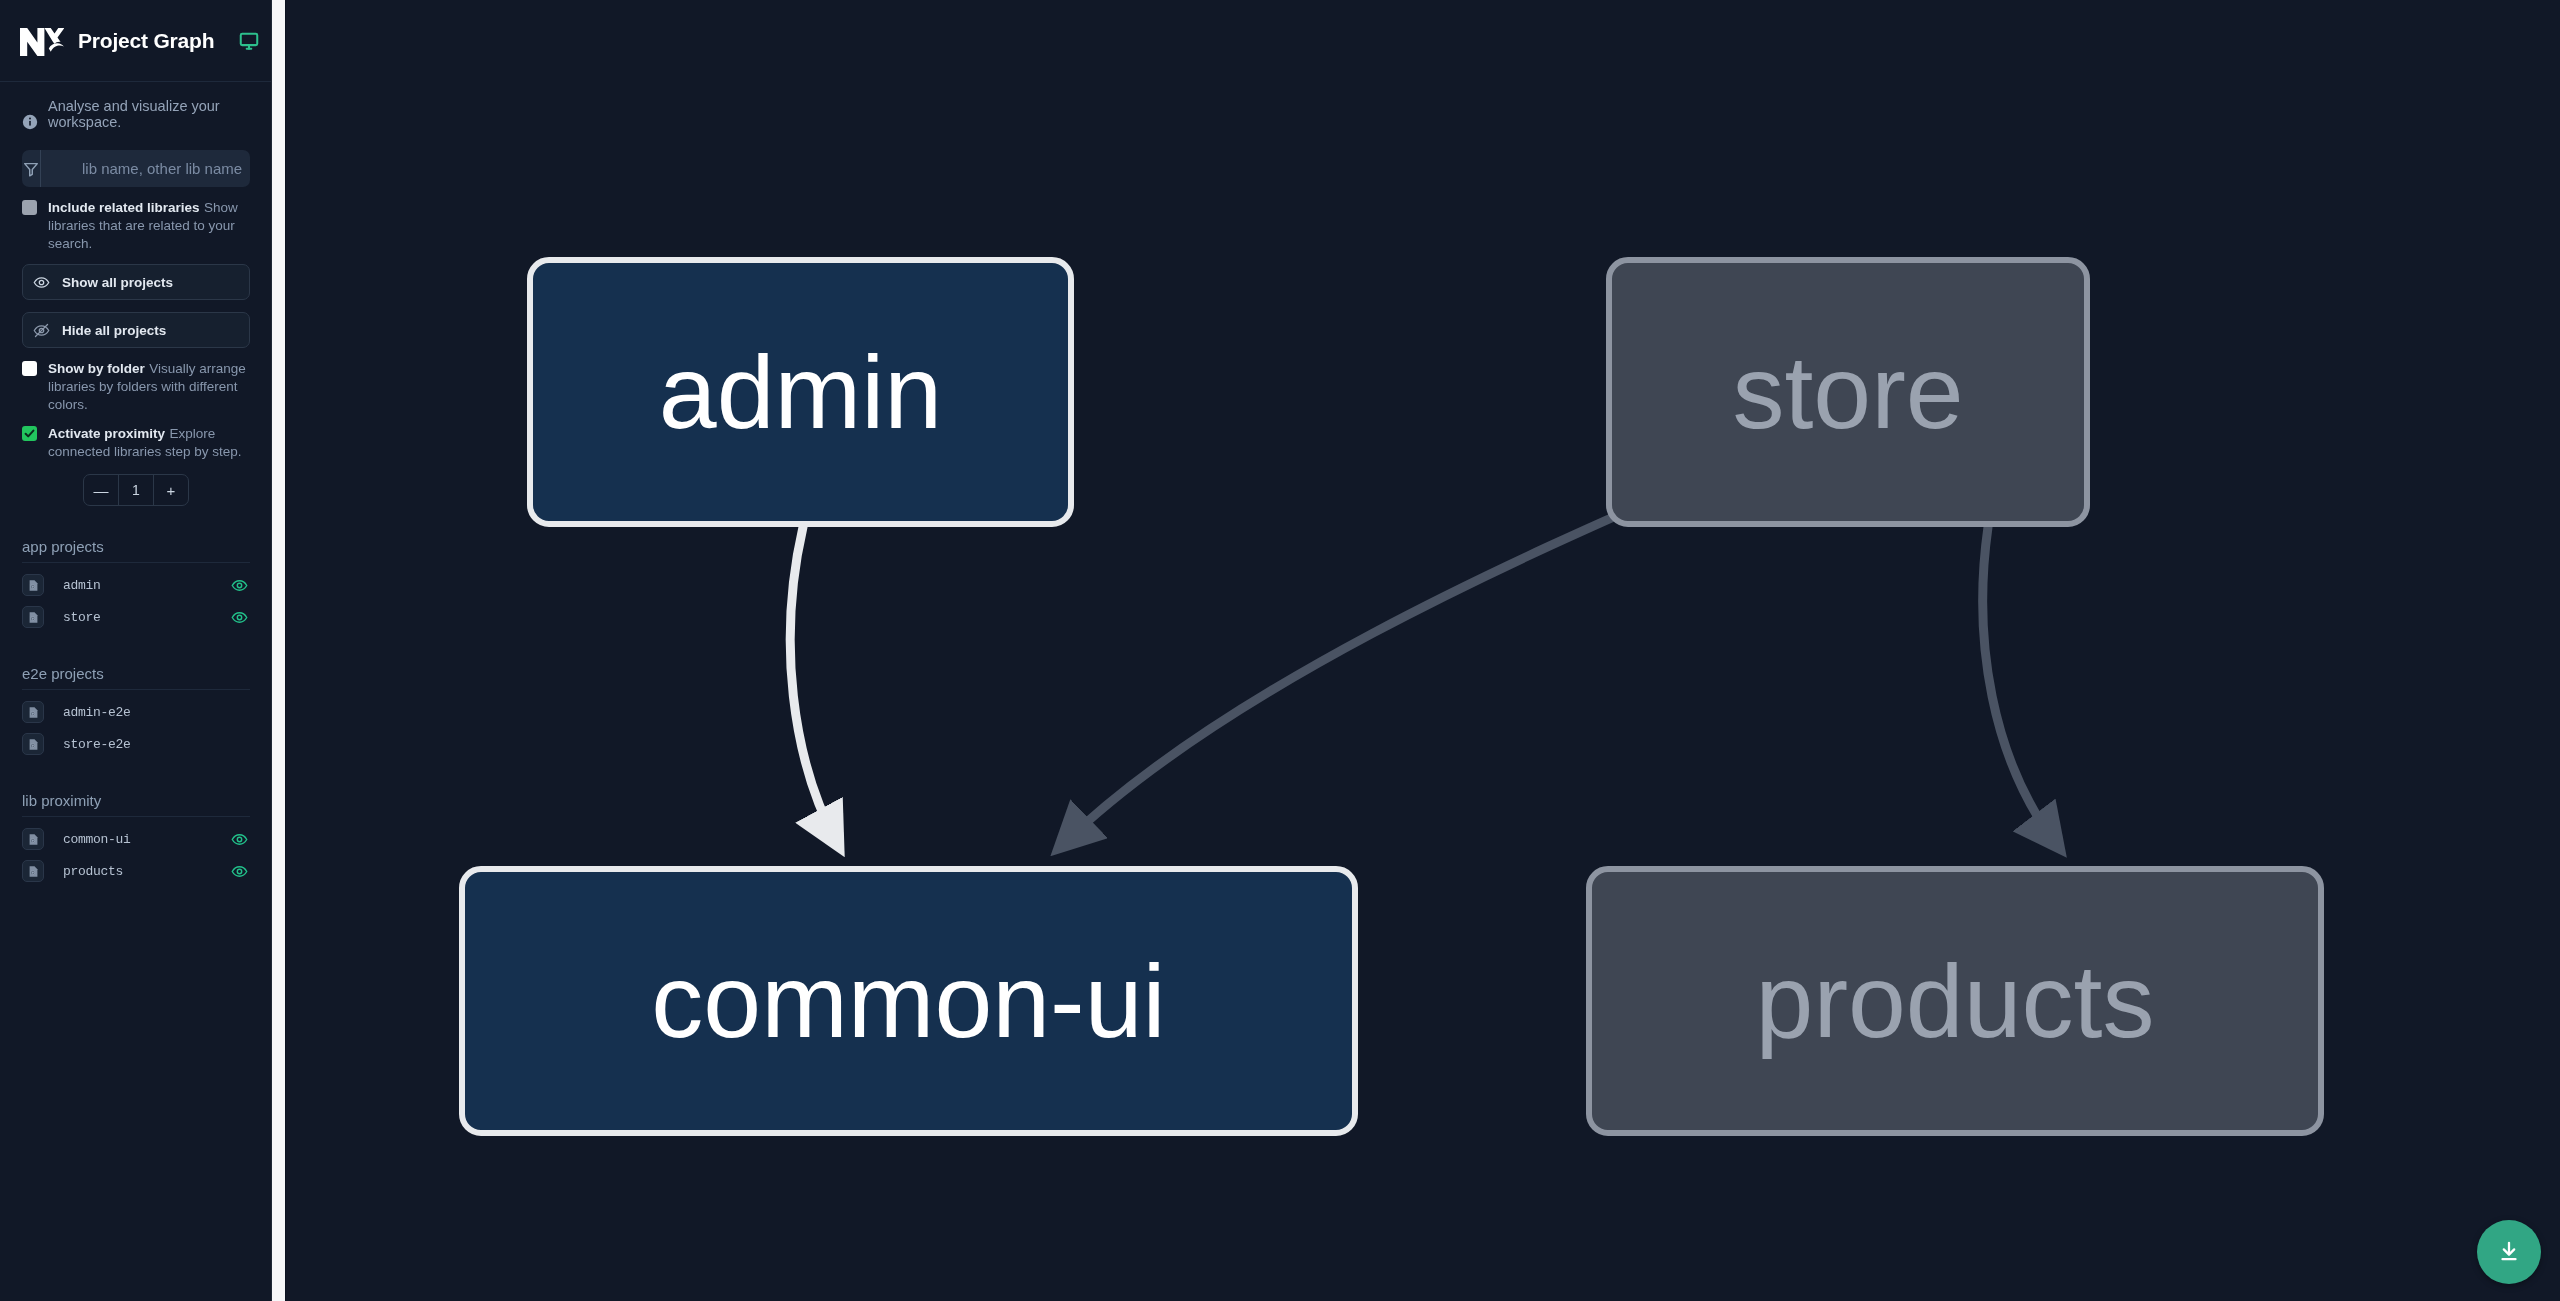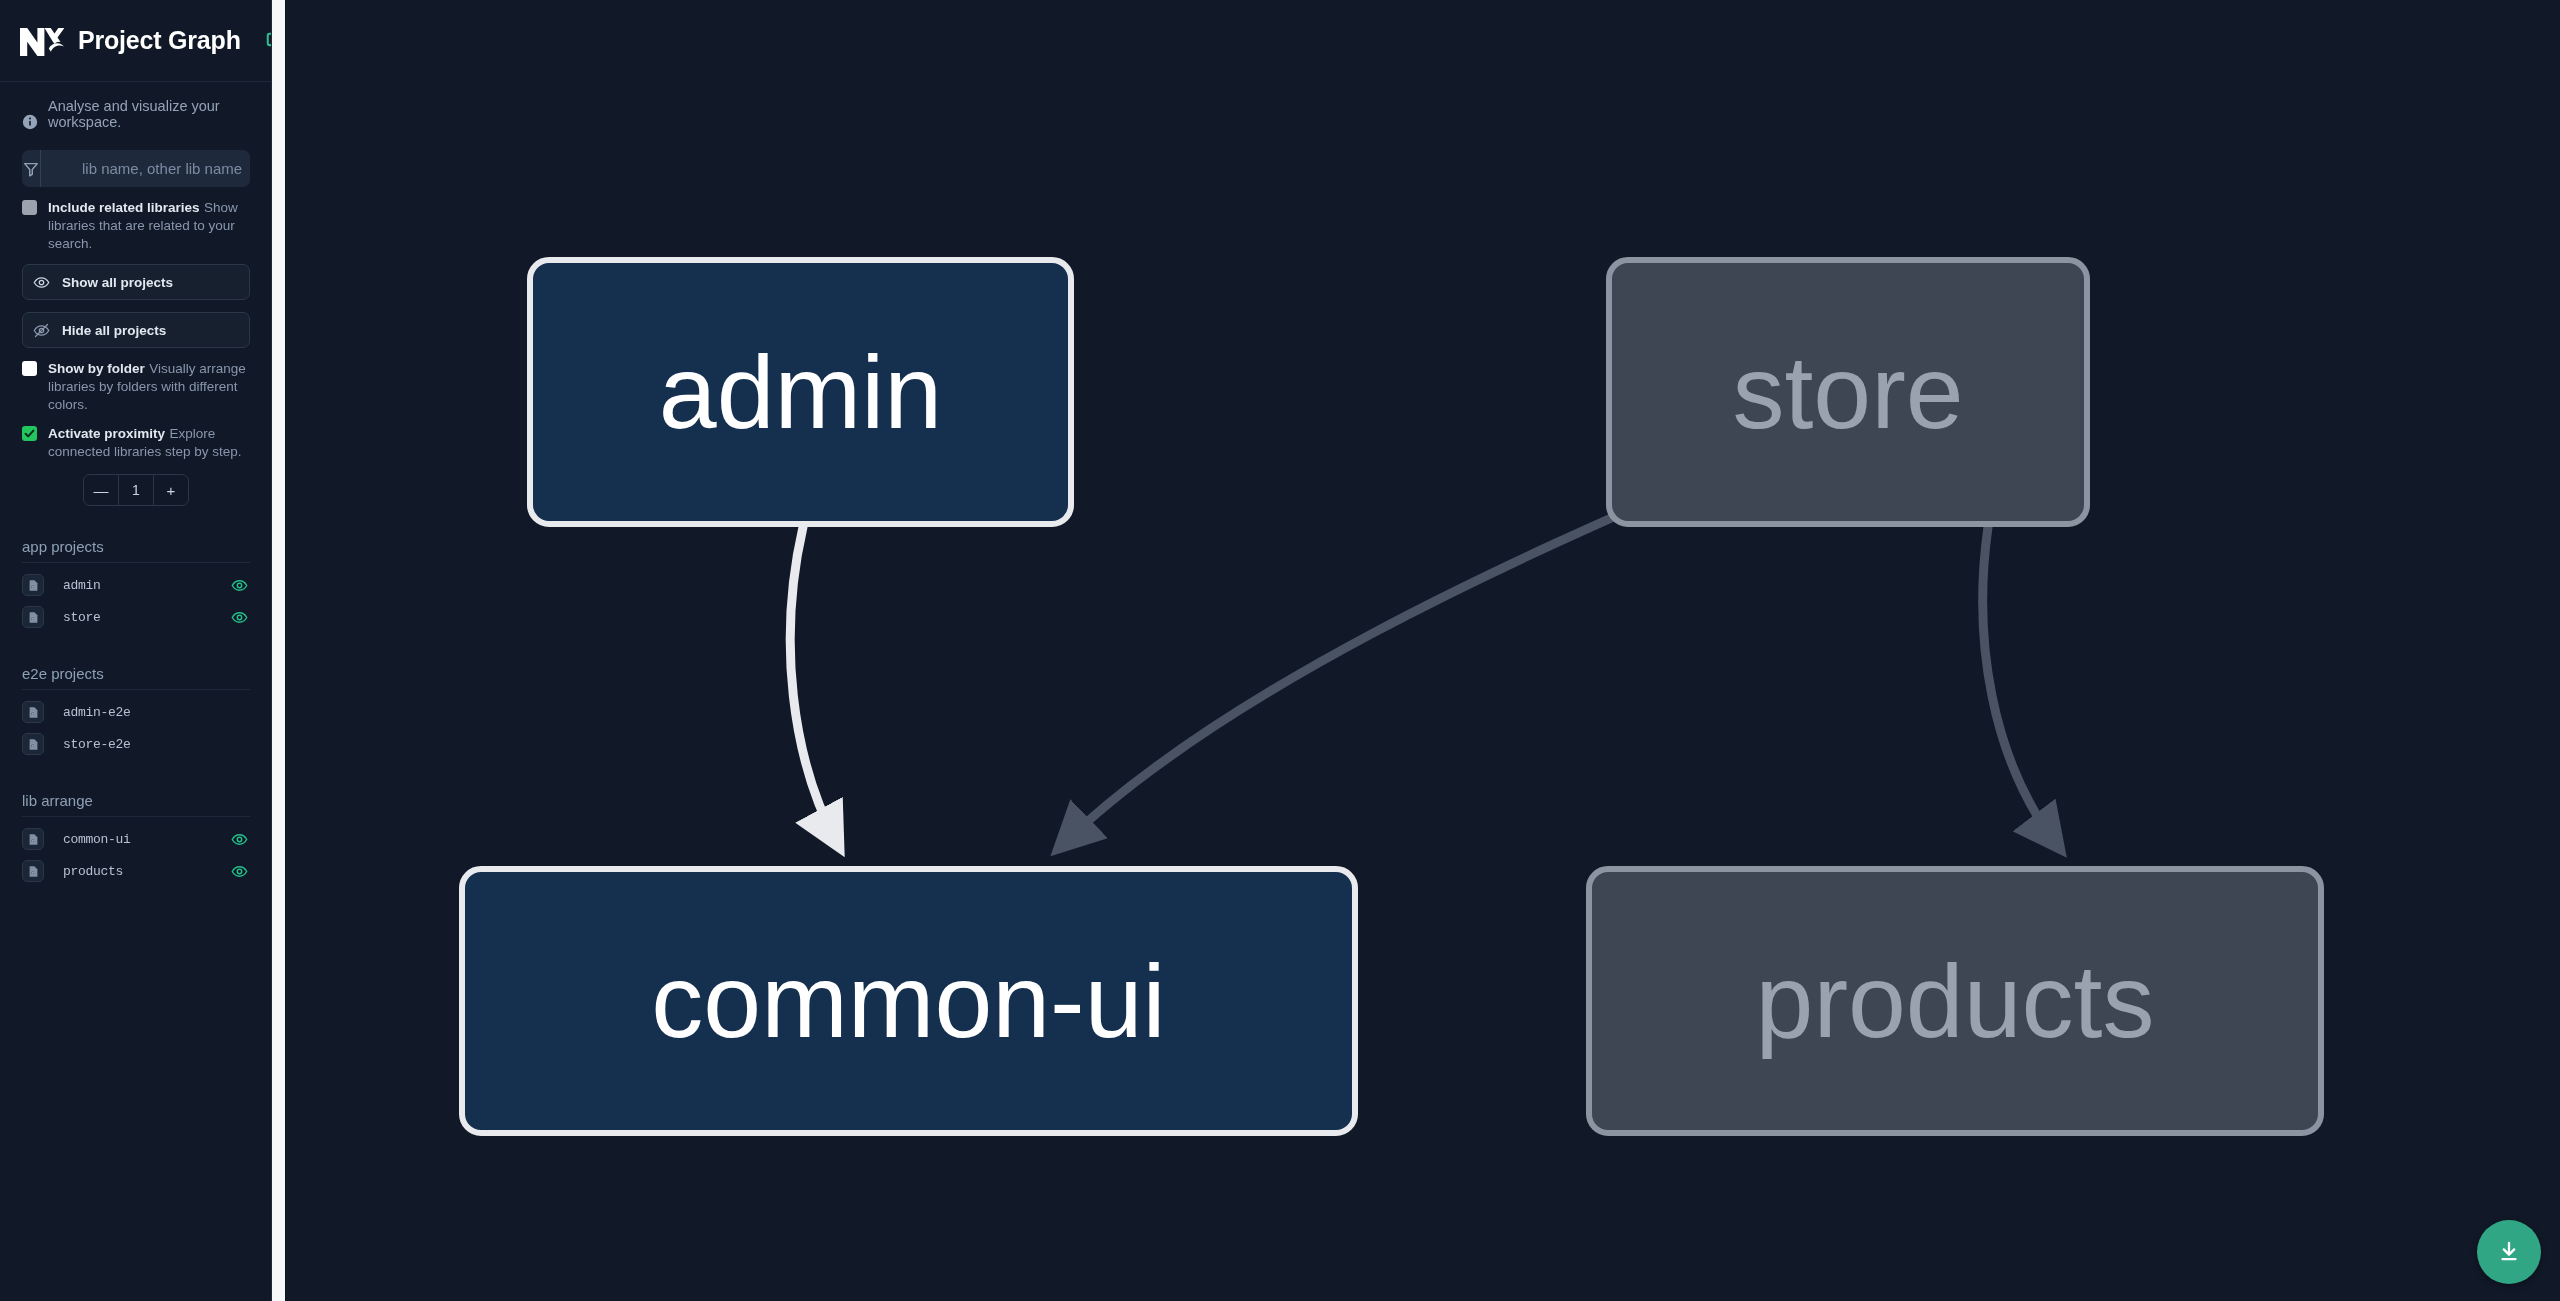--- a/index.html
+++ b/index.html
@@ -24,21 +24,21 @@
 
   .sb-header {
     height: 82px;
     display: flex; align-items: center;
     padding: 0 20px 0 18px;
     border-bottom: 1px solid #1e293b;
     gap: 14px;
   }
   .nx-logo { width: 46px; height: 34px; flex: 0 0 46px; }
   .sb-title {
-    color: #ffffff; font-size: 25px; font-weight: 700;
+    color: #ffffff; font-size: 21px; font-weight: 700;
     letter-spacing: -0.2px; white-space: nowrap;
   }
   .monitor-icon { margin-left: 10px; width: 22px; height: 22px; display:block; }
 
   .sb-tagline {
     display: flex; align-items: flex-end; gap: 10px;
     padding: 16px 20px 14px 22px;
   }
   .sb-tagline .info-icon { width: 16px; height: 16px; flex: 0 0 16px; }
   .sb-tagline span { color: #94a3b8; font-size: 14.5px; }
@@ -330,21 +330,21 @@
                 <path d="M3.2 1.6h6l3.6 3.6v9.2H3.2z" fill="#93a2b6" stroke="none" opacity=".85"></path>
                 <circle cx="7" cy="9.4" r="2.4" fill="#1b2636"></circle>
                 <circle cx="7" cy="9.4" r="1" fill="#93a2b6"></circle>
               </svg>
             </span>
             <span class="proj-name">store-e2e</span>
           </div>
         </div>
 
         <div class="group-block">
-          <div class="group-title">lib arrange</div>
+          <div class="group-title">lib proximity</div>
           <div class="proj-row">
             <span class="proj-icon">
               <svg viewBox="0 0 16 16" width="13" height="13" fill="none" stroke="#93a2b6" stroke-width="1.2">
                 <path d="M3.2 1.6h6l3.6 3.6v9.2H3.2z" fill="#93a2b6" stroke="none" opacity=".85"></path>
                 <circle cx="7" cy="9.4" r="2.4" fill="#1b2636"></circle>
                 <circle cx="7" cy="9.4" r="1" fill="#93a2b6"></circle>
               </svg>
             </span>
             <span class="proj-name">common-ui</span>
             <span class="eye-green">

